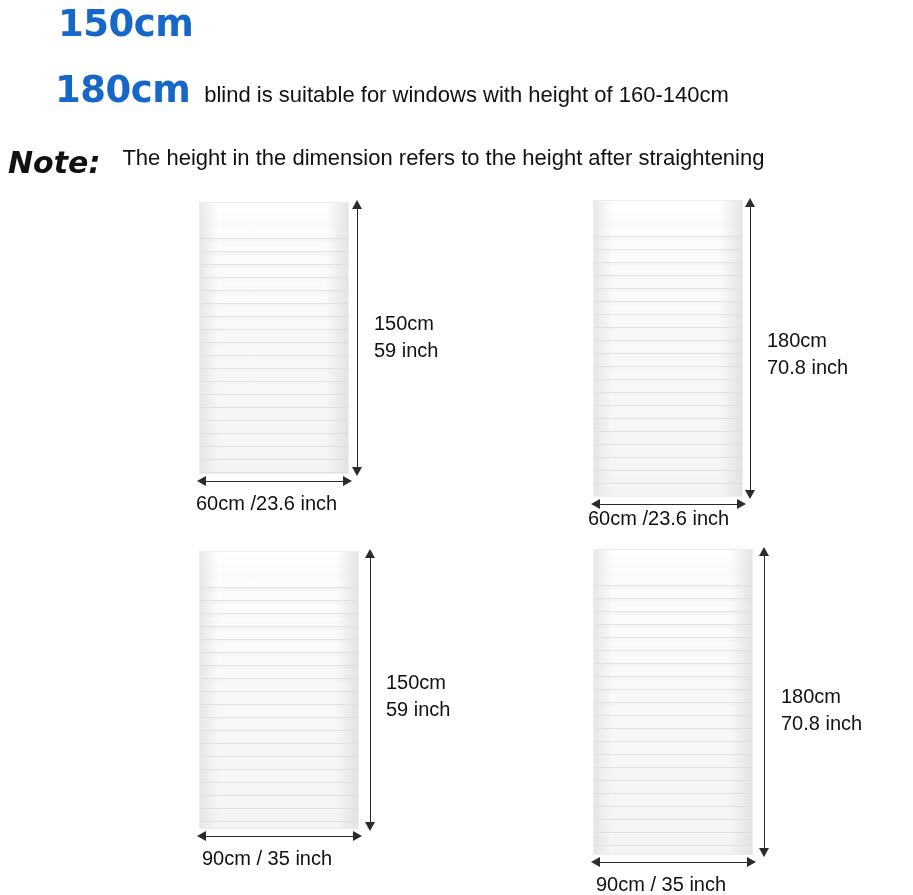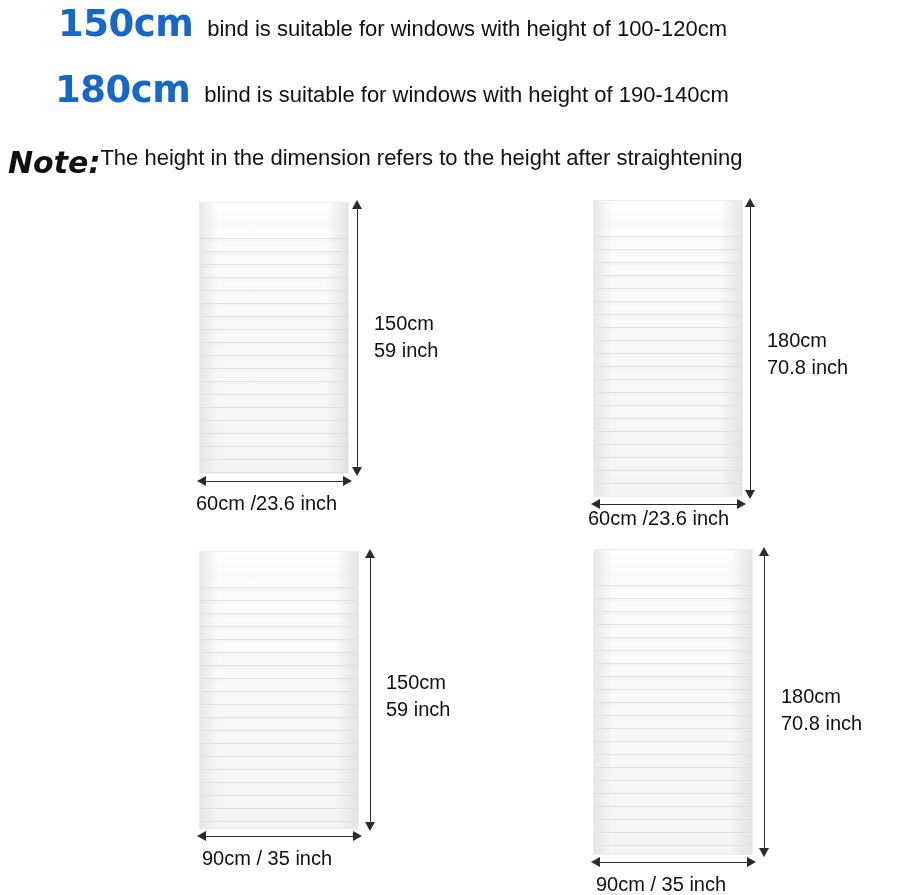--- a/index.html
+++ b/index.html
@@ -57,20 +57,21 @@
   .note-label {
     font-size: 30px;
     font-weight: bold;
     font-style: italic;
     color: #111111;
     font-family: "DejaVu Sans", "Liberation Sans", sans-serif;
   }
   .note-text {
     font-size: 22px;
     color: #111111;
+    margin-left: 22px;
     font-family: "Liberation Sans", sans-serif;
   }
 
   
   .panel {
     position: absolute;
     background: linear-gradient(180deg, #fdfdfd 0%, #f4f4f4 100%);
     border: 1px solid #ededed;
     box-sizing: border-box;
     overflow: hidden;
@@ -151,26 +152,25 @@
   }
   .dim-label.two-line { font-size: 20px; }
 </style>
 </head>
 <body>
 
 <div class="header">
 
   <div class="hdr-row hdr-row-1">
     <span class="hdr-size">150cm</span>
-    <span class="hdr-text">bind is suitable for windows with height of 100-120cm</span>
   </div>
 
   <div class="hdr-row hdr-row-2">
     <span class="hdr-size">180cm</span>
-    <span class="hdr-text">blind is suitable for windows with height of 190-140cm</span>
+    <span class="hdr-text">blind is suitable for windows with height of 160-140cm</span>
   </div>
 
   <div class="note-row">
     <span class="note-label">Note:</span>
     <span class="note-text">The height in the dimension refers to the height after straightening</span>
   </div>
 
 </div>
 
 <div class="panel" style="left:199px; top:202px; width:150px; height:272px;">

